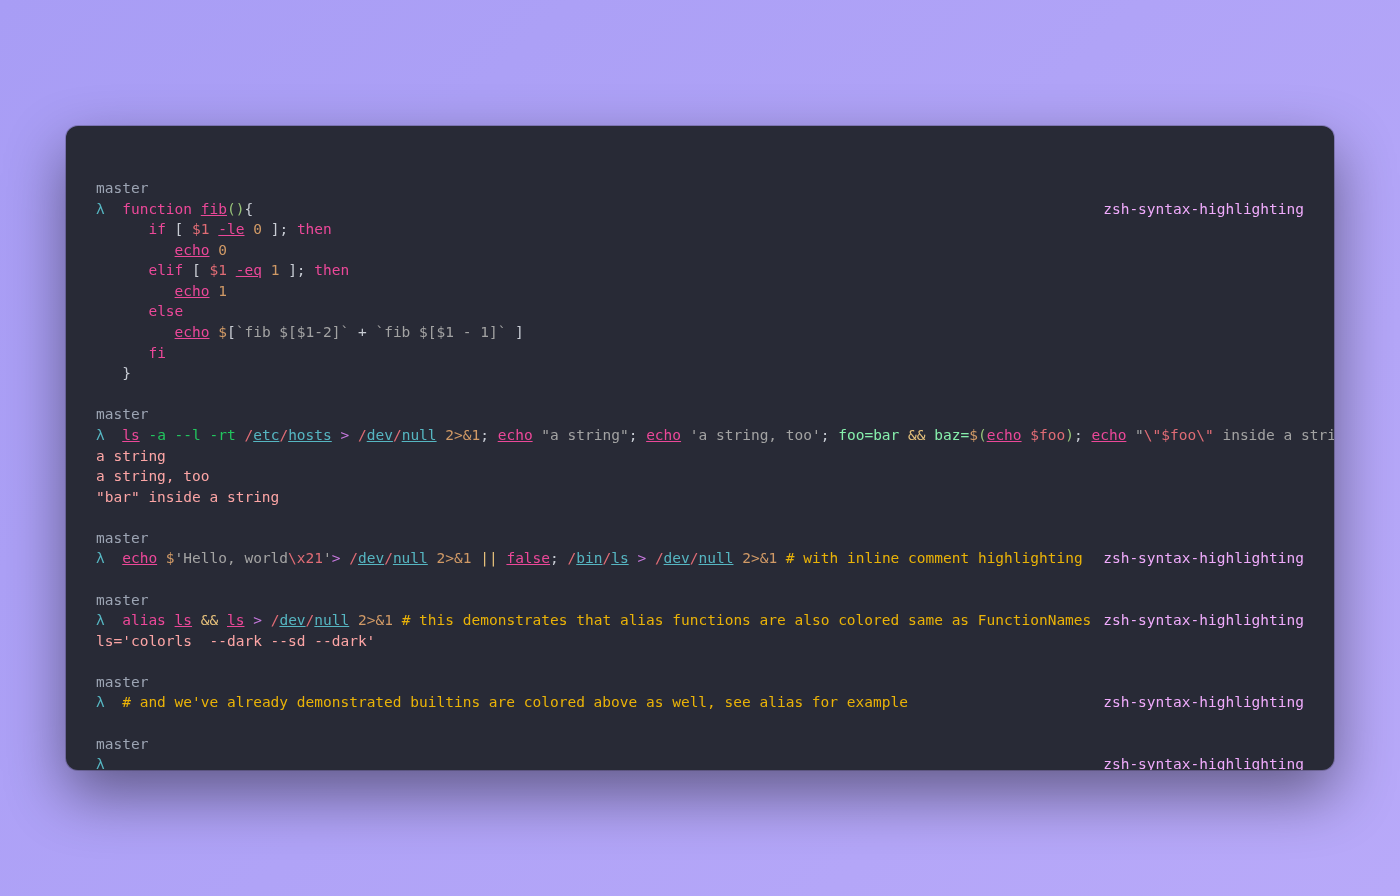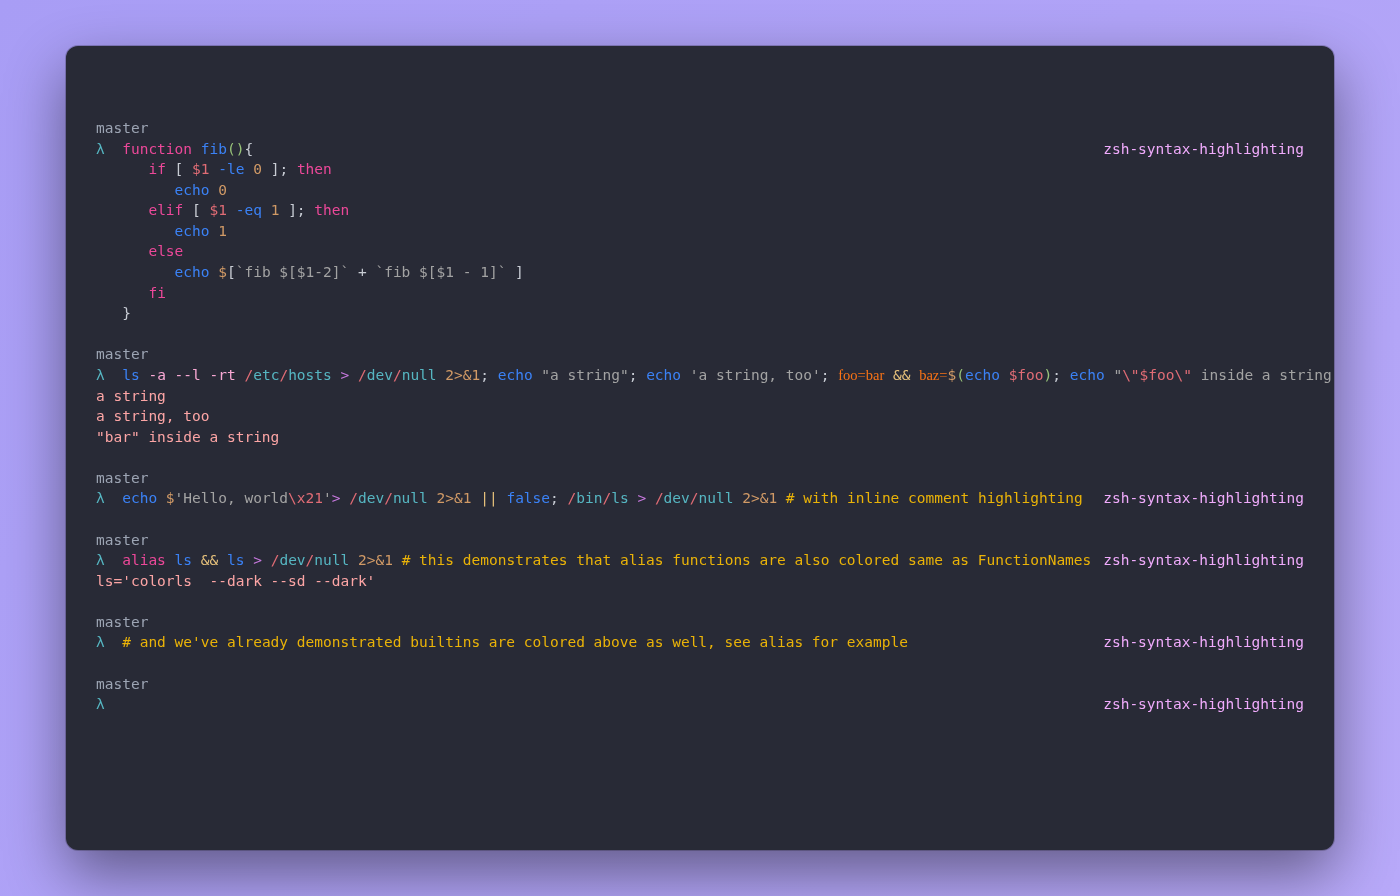--- a/index.html
+++ b/index.html
@@ -7,58 +7,58 @@
     width: 1400px;
     height: 896px;
     background: linear-gradient(135deg, #a89df5 0%, #b8a9f9 100%);
     display: flex;
     align-items: center;
     justify-content: center;
     font-family: ui-monospace, "SF Mono", Menlo, Monaco, Consolas, monospace;
   }
   .window {
     width: 1268px;
-    height: 804px;
+    height: 644px;
     background: #282a36;
     border-radius: 12px;
     box-shadow: 0 24px 60px rgba(0,0,0,0.45), 0 0 0 1px rgba(0,0,0,0.2);
-    padding: 72px 30px 30px 30px;
+    padding: 52px 30px 30px 30px;
     overflow: hidden;
     position: relative;
   }
   .term {
     font-size: 14.5px;
     line-height: 1.42;
     white-space: pre;
     color: #c8ccd4;
   }
   .row { position: relative; }
   .right {
     position: absolute;
     right: 0;
     top: 0;
   }
   .prompt  { color: #56b6c2; }
   .kw      { color: #ec4899; }
-  .fn      { color: #3b82f6; }
+  .fn      { color: #ec4899; text-decoration: underline; }
   .fg      { color: #fca5a5; }
   .op      { color: #c8ccd4; }
   .redir   { color: #c678dd; }
   .num     { color: #d19a66; }
   .str     { color: #a3a3a3; }
   .esc     { color: #e06c75; }
   .path    { color: #e06c75; }
-  .pathseg { color: #56b6c2; }
+  .pathseg { color: #56b6c2; text-decoration: underline; }
   .paren   { color: #98c379; }
   .var     { color: #e06c75; }
-  .flag    { color: #f9a8d4; }
+  .flag    { color: #22c55e; }
   .amp     { color: #e5c07b; }
   .pipe    { color: #e5c07b; }
   .cmt     { color: #eab308; }
-  .cmd     { color: #f97316; font-family: Liberation Serif, serif; }
+  .cmd     { color: #86efac; }
   .branch  { color: #9da5b4; }
   .rhs     { color: #f0abfc; }
 </style>
 </head>
 <body>
 
 <div class="window">
   <div class="term" id="term"><div class="row"><span class="branch">master</span></div><div class="row"><span class="prompt">λ  </span><span class="right rhs">zsh-syntax-highlighting</span><span class="kw">function</span><span class="op"> </span><span class="fn">fib</span><span class="paren">()</span><span class="op">{</span></div><div class="row"><span class="op">   </span><span class="op">   </span><span class="kw">if</span><span class="op"> [ </span><span class="var">$1</span><span class="op"> </span><span class="fn">-le</span><span class="op"> </span><span class="num">0</span><span class="op"> ]; </span><span class="kw">then</span></div><div class="row"><span class="op">   </span><span class="op">      </span><span class="fn">echo</span><span class="op"> </span><span class="num">0</span></div><div class="row"><span class="op">   </span><span class="op">   </span><span class="kw">elif</span><span class="op"> [ </span><span class="var">$1</span><span class="op"> </span><span class="fn">-eq</span><span class="op"> </span><span class="num">1</span><span class="op"> ]; </span><span class="kw">then</span></div><div class="row"><span class="op">   </span><span class="op">      </span><span class="fn">echo</span><span class="op"> </span><span class="num">1</span></div><div class="row"><span class="op">   </span><span class="op">   </span><span class="kw">else</span></div><div class="row"><span class="op">   </span><span class="op">      </span><span class="fn">echo</span><span class="op"> </span><span class="num">$</span><span class="op">[</span><span class="str">`fib $[$1-2]`</span><span class="op"> + </span><span class="str">`fib $[$1 - 1]`</span><span class="op"> ]</span></div><div class="row"><span class="op">   </span><span class="op">   </span><span class="kw">fi</span></div><div class="row"><span class="op">   </span><span class="op">}</span></div><div class="row"> </div><div class="row"><span class="branch">master</span></div><div class="row"><span class="prompt">λ  </span><span class="fn">ls</span><span class="op"> </span><span class="flag">-a --l -rt</span><span class="op"> </span><span class="path">/</span><span class="pathseg">etc</span><span class="path">/</span><span class="pathseg">hosts</span><span class="op"> </span><span class="redir">&gt;</span><span class="op"> </span><span class="path">/</span><span class="pathseg">dev</span><span class="path">/</span><span class="pathseg">null</span><span class="op"> </span><span class="num">2&gt;&amp;1</span><span class="op">; </span><span class="fn">echo</span><span class="op"> </span><span class="str">"a string"</span><span class="op">; </span><span class="fn">echo</span><span class="op"> </span><span class="str">'a string, too'</span><span class="op">; </span><span class="cmd">foo=bar</span><span class="op"> </span><span class="amp">&amp;&amp;</span><span class="op"> </span><span class="cmd">baz=</span><span class="num">$</span><span class="paren">(</span><span class="fn">echo</span><span class="op"> </span><span class="var">$foo</span><span class="paren">)</span><span class="op">; </span><span class="fn">echo</span><span class="op"> </span><span class="str">"</span><span class="esc">\"</span><span class="var">$foo</span><span class="esc">\"</span><span class="str"> inside a string"</span></div><div class="row"><span class="fg">a string</span></div><div class="row"><span class="fg">a string, too</span></div><div class="row"><span class="fg">"bar" inside a string</span></div><div class="row"> </div><div class="row"><span class="branch">master</span></div><div class="row"><span class="prompt">λ  </span><span class="right rhs">zsh-syntax-highlighting</span><span class="fn">echo</span><span class="op"> </span><span class="num">$</span><span class="str">'Hello, world</span><span class="esc">\x21</span><span class="str">'</span><span class="redir">&gt;</span><span class="op"> </span><span class="path">/</span><span class="pathseg">dev</span><span class="path">/</span><span class="pathseg">null</span><span class="op"> </span><span class="num">2&gt;&amp;1</span><span class="op"> </span><span class="pipe">||</span><span class="op"> </span><span class="fn">false</span><span class="op">; </span><span class="path">/</span><span class="pathseg">bin</span><span class="path">/</span><span class="pathseg">ls</span><span class="op"> </span><span class="redir">&gt;</span><span class="op"> </span><span class="path">/</span><span class="pathseg">dev</span><span class="path">/</span><span class="pathseg">null</span><span class="op"> </span><span class="num">2&gt;&amp;1</span><span class="op"> </span><span class="cmt"># with inline comment highlighting</span></div><div class="row"> </div><div class="row"><span class="branch">master</span></div><div class="row"><span class="prompt">λ  </span><span class="right rhs">zsh-syntax-highlighting</span><span class="kw">alias</span><span class="op"> </span><span class="fn">ls</span><span class="op"> </span><span class="amp">&amp;&amp;</span><span class="op"> </span><span class="fn">ls</span><span class="op"> </span><span class="redir">&gt;</span><span class="op"> </span><span class="path">/</span><span class="pathseg">dev</span><span class="path">/</span><span class="pathseg">null</span><span class="op"> </span><span class="num">2&gt;&amp;1</span><span class="op"> </span><span class="cmt"># this demonstrates that alias functions are also colored same as FunctionNames</span></div><div class="row"><span class="fg">ls='colorls  --dark --sd --dark'</span></div><div class="row"> </div><div class="row"><span class="branch">master</span></div><div class="row"><span class="prompt">λ  </span><span class="right rhs">zsh-syntax-highlighting</span><span class="cmt"># and we've already demonstrated builtins are colored above as well, see alias for example</span></div><div class="row"> </div><div class="row"><span class="branch">master</span></div><div class="row"><span class="prompt">λ  </span><span class="right rhs">zsh-syntax-highlighting</span><span class="op"></span></div></div>
 </div>
 

